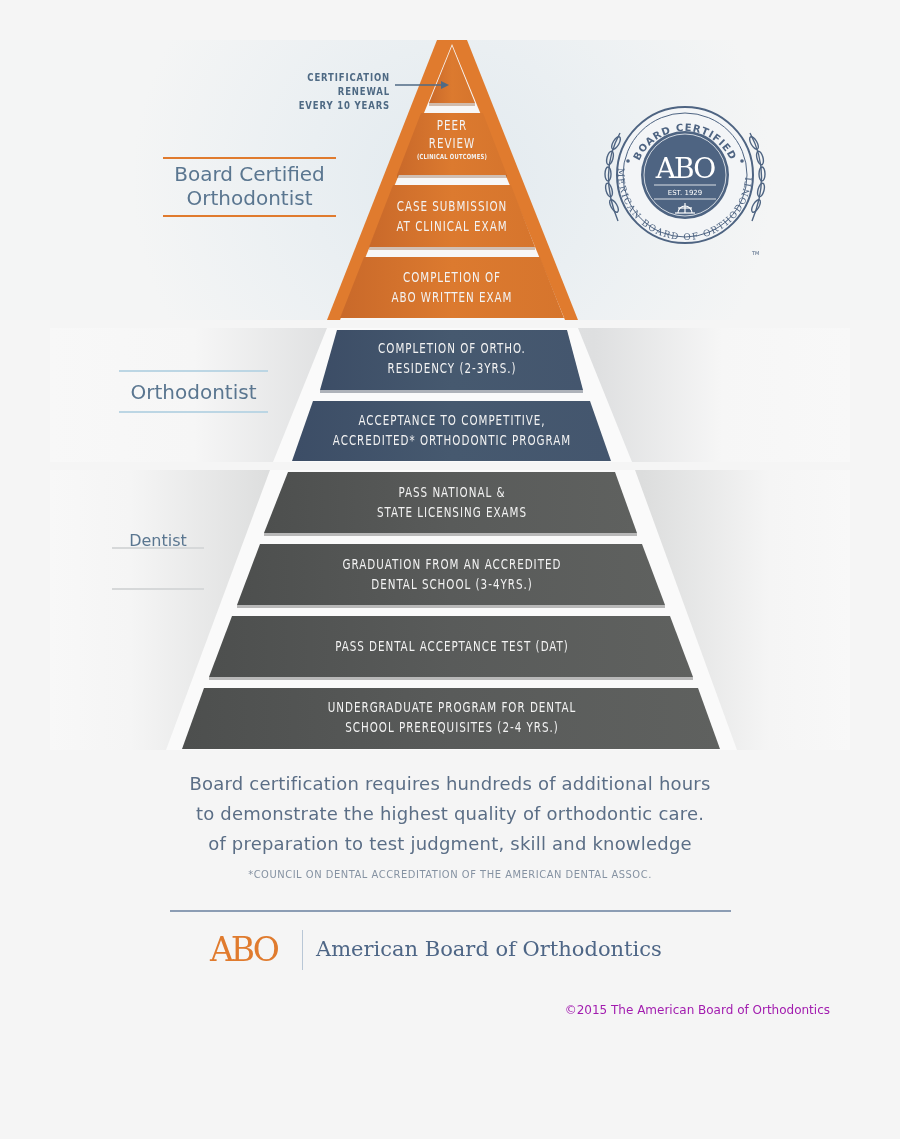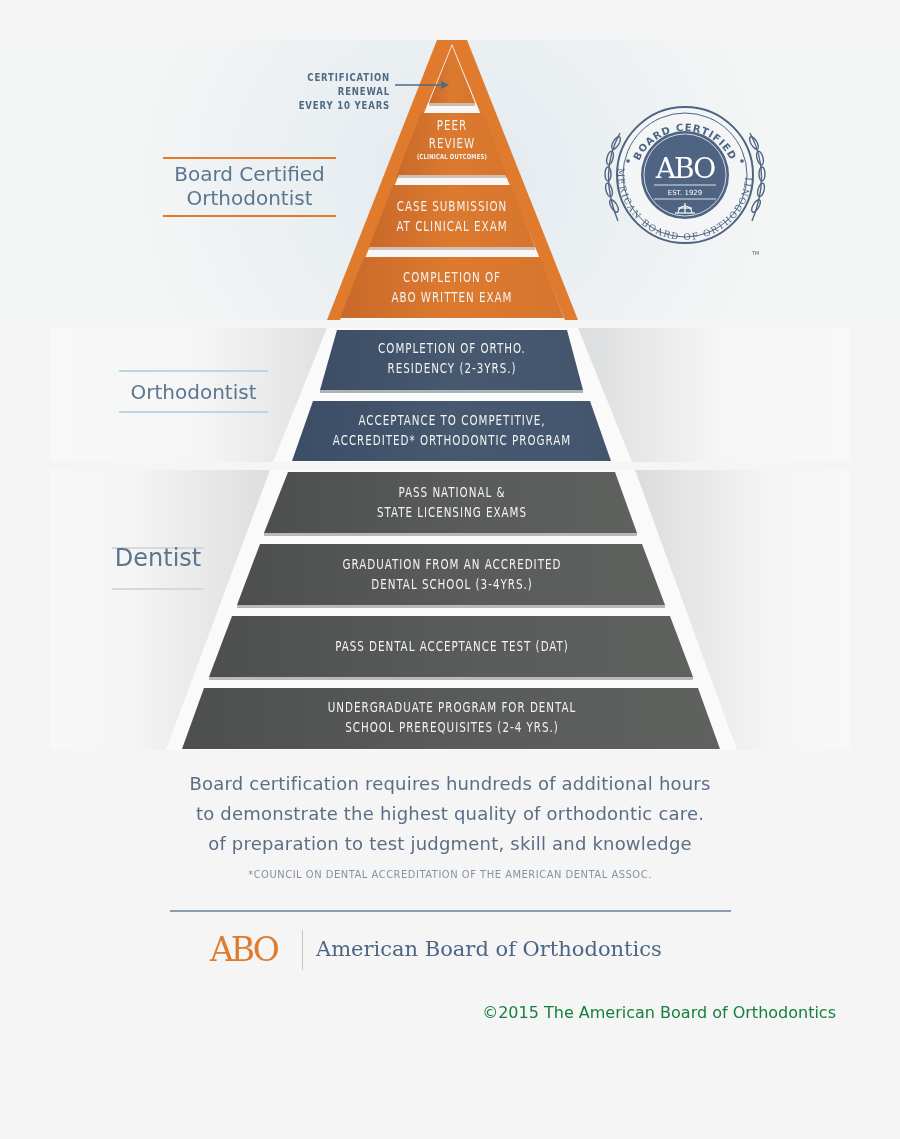--- a/index.html
+++ b/index.html
@@ -36,21 +36,21 @@
   .caption { position: absolute; left: 0; width: 900px; top: 769px; text-align: center;
     color: #5b6e86; font-size: 18px; line-height: 30px; letter-spacing: 0.2px; }
   .footnote { position: absolute; left: 0; width: 900px; top: 868px; text-align: center;
     color: #8592a2; font-size: 11px; letter-spacing: 0.6px; transform: scaleX(0.9); }
   .divider { position: absolute; left: 170px; width: 561px; top: 910px; height: 2px; background: #8c9db4; }
   .logo-abo { position: absolute; left: 210px; top: 930px; font-family: "DejaVu Serif", serif;
     font-size: 33px; color: #e07b2e; letter-spacing: -3px; line-height: 40px; }
   .logo-sep { position: absolute; left: 302px; top: 930px; width: 1px; height: 40px; background: #b9c7d6; }
   .logo-name { position: absolute; left: 316px; top: 934px; font-family: "DejaVu Serif", serif;
     font-size: 21px; color: #4e6686; line-height: 30px; }
-  .copyright { position: absolute; right: 64px; top: 1003px; font-size: 16px; color: #15803d; }
+  .copyright { position: absolute; right: 70px; top: 1003px; font-size: 12px; color: #a21caf; }
 
   .seal { position: absolute; left: 590px; top: 103px; width: 190px; height: 168px; }
 </style>
 </head>
 <body>
 
 <div id="sec-top" class="section-bg"></div>
 <div id="sec-ortho" class="section-bg"></div>
 <div id="sec-dent" class="section-bg"></div>
 
@@ -116,21 +116,21 @@
   <div>EVERY 10 YEARS</div>
 </div>
 
 <div class="side-label" style="left:163px; top:162px; width:173px; font-size:20px; line-height:24px;">
   <div>Board Certified</div>
   <div>Orthodontist</div>
 </div>
 <div class="side-label" style="left:119px; top:379px; width:149px; font-size:20px; line-height:26px;">
   <div>Orthodontist</div>
 </div>
-<div class="side-label" style="left:112px; top:545px; width:92px; font-size:24px; line-height:26px;">
+<div class="side-label" style="left:112px; top:528px; width:92px; font-size:16px; line-height:26px;">
   <div>Dentist</div>
 </div>
 
 <div class="band-text" style="left:352px; top:116px; width:200px; line-height:18px;">
   <div>PEER</div>
   <div>REVIEW</div>
   <span class="small">(CLINICAL OUTCOMES)</span>
 </div>
 <div class="band-text" style="left:302px; top:196px; width:300px;">
   <div>CASE SUBMISSION</div>

